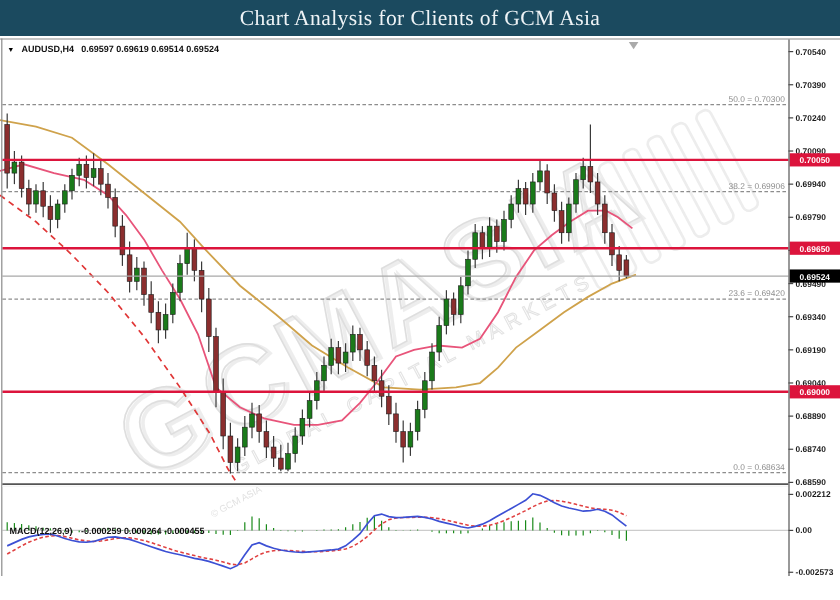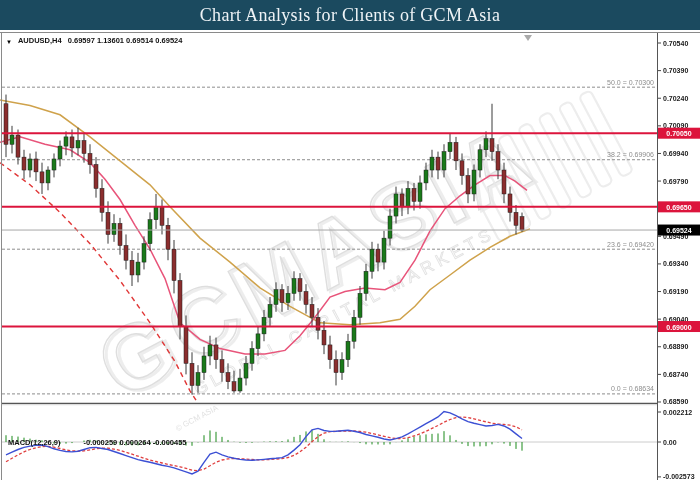--- a/index.html
+++ b/index.html
@@ -6,21 +6,21 @@
   .screen{position:relative;width:700px;height:480px;overflow:hidden;background:#84cc16;
           font-family:"Liberation Sans",sans-serif;}
   .titlebar{position:absolute;left:0;top:0;width:700px;height:30px;background:#1b4a5f;
             border-bottom:1px solid #0d2c3b;display:flex;align-items:center;justify-content:center;}
   .titlebar span{color:#eef3f6;font-family:"Liberation Serif",serif;font-size:18px;letter-spacing:.3px;}
   #chart{position:absolute;left:0;top:30px;}
   .sym-header{position:absolute;left:6px;top:36px;font-size:7.5px;font-weight:700;color:#111;
               display:flex;gap:6px;align-items:flex-end;z-index:5;}
   .sym-header .dd{font-size:6px;color:#000;cursor:pointer;}
   .macd-header{position:absolute;left:8px;top:438px;font-size:7.5px;font-weight:700;color:#111;
-               display:flex;gap:23px;z-index:5;}
+               display:flex;gap:7px;z-index:5;}
   text{font-family:"Liberation Sans",sans-serif;}
 </style>
 </head>
 <body>
 
 <div class="screen">
   <div class="titlebar">
     <span>Chart Analysis for Clients of GCM Asia</span>
   </div>
 
@@ -402,20 +402,20 @@
       <line x1="2" y1="405.2" x2="657" y2="405.2" stroke="#f2f2f2" stroke-width="1"></line>
       <line x1="0" y1="480.5" x2="700" y2="480.5" stroke="#555" stroke-width="1"></line>
       <line x1="657.5" y1="33" x2="657.5" y2="480" stroke="#555" stroke-width="1"></line>
       <rect x="0" y="496" width="700" height="4" fill="#575757"></rect>
       <polygon points="524,35 532,35 528,41" fill="#aaaaaa"></polygon>
     </svg>
 
   <div class="sym-header">
     <span class="dd">▼</span>
     <span>AUDUSD,H4</span>
-    <span>0.69597 1.13601 0.69514 0.69524</span>
+    <span>0.69597 0.69619 0.69514 0.69524</span>
   </div>
 
   <div class="macd-header">
     <span>MACD(12,26,9)</span>
     <span>-0.000259 0.000264 -0.000455</span>
   </div>
 </div>
 
 </body></html>

